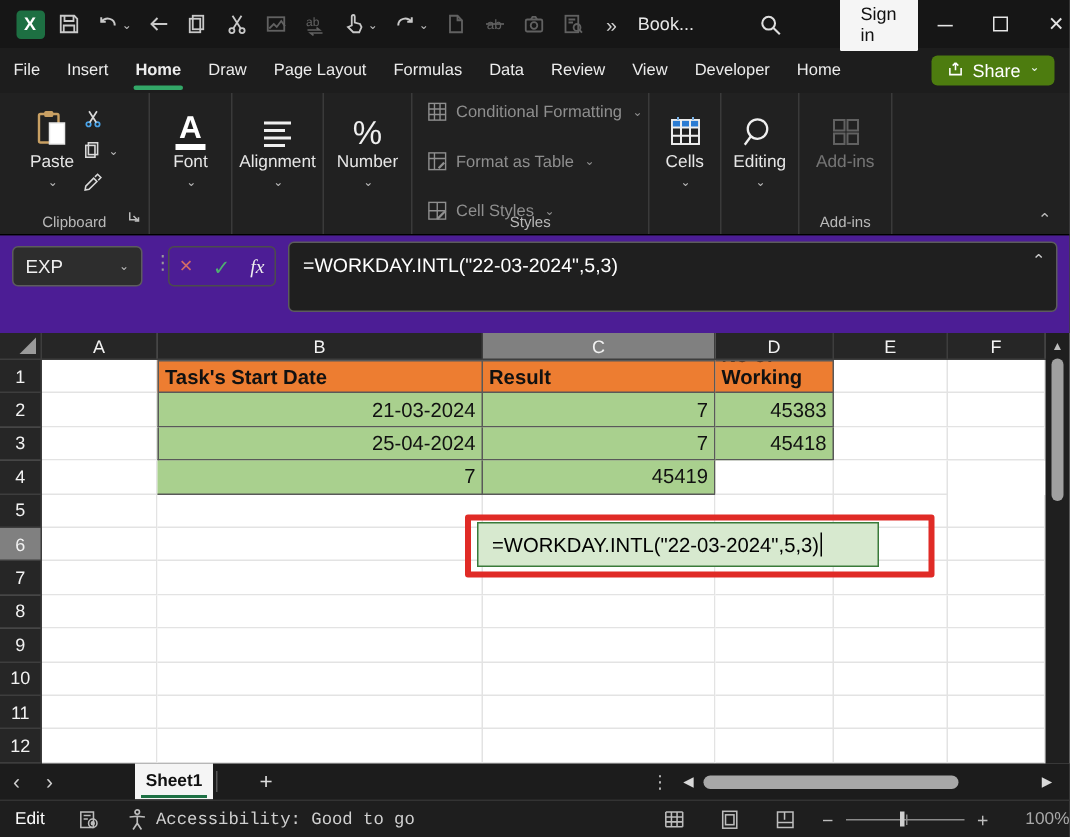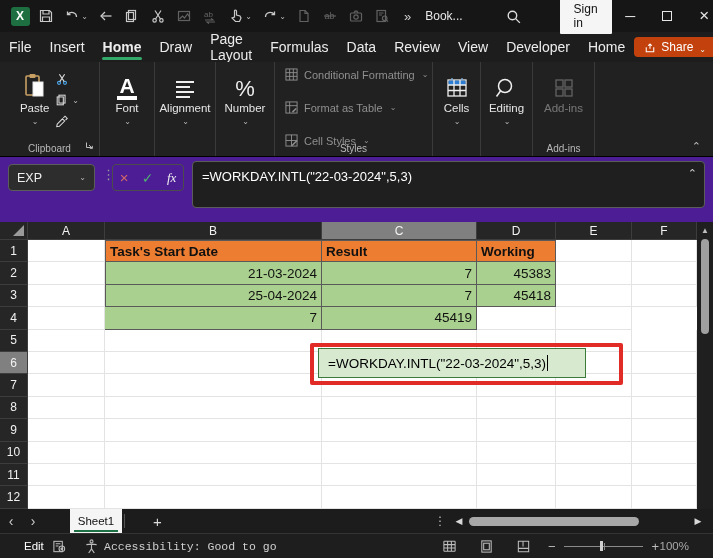--- a/index.html
+++ b/index.html
@@ -22,26 +22,26 @@
   .tb-search { margin-left:42px; }
   .signin { margin-left:38px; background:#f5f5f5; color:#111; font-size:12px;
     padding:4px 14px; border-radius:1px; }
   .win-controls { margin-left:auto; display:flex; height:32px; }
   .winbtn { width:37px; height:32px; display:flex; align-items:center; justify-content:center;
     color:#e6e6e6; font-size:14px; }
   .maxbox { width:10px; height:10px; border:1.2px solid #e6e6e6; }
 
   
   .menubar { height:30px; background:#1d1d1d; display:flex; align-items:stretch; color:#ececec; }
-  .mtab { display:flex; align-items:center; padding:0 9px; font-size:14px; position:relative; }
+  .mtab { display:flex; align-items:center; padding:0 9px; font-size:11px; position:relative; }
   .mtab.active { font-weight:bold; }
   .mtab.active::after { content:""; position:absolute; left:8px; right:8px; bottom:2px;
     height:3px; background:#33a868; border-radius:2px; }
-  .share-btn { margin-left:auto; margin-right:10px; align-self:center; background:#c2410c;
-    color:#fff; font-size:12px; display:flex; align-items:flex-end; gap:5px; padding:3px 10px;
+  .share-btn { margin-left:auto; margin-right:10px; align-self:center; background:#4d7c0f;
+    color:#fff; font-size:12px; display:flex; align-items:flex-start; gap:5px; padding:3px 10px;
     border-radius:4px; }
   .share-btn .dd { color:#eaf6ee; }
 
   
   .ribbon { height:95px; background:#212121; display:flex; position:relative;
     border-bottom:1px solid #000; color:#e6e6e6; }
   .rgroup { position:relative; border-right:1px solid #3a3a3a; display:flex;
     align-items:flex-start; justify-content:center; padding-top:8px; }
   .glabel { position:absolute; bottom:2px; left:0; right:0; text-align:center;
     font-size:10px; color:#b9b9b9; }
@@ -114,48 +114,48 @@
   .editbox { position:absolute; left:318px; top:126px; width:268px; height:30px;
     background:var(--edit-fill); border:1.5px solid #3a7a3a; color:#000; font-size:13.5px;
     display:flex; align-items:center; padding-left:9px; white-space:nowrap; }
   .caret { display:inline-block; width:1px; height:16px; background:#000; margin-left:1px; }
   .redbox { position:absolute; left:310px; top:121px; width:313px; height:42px;
     border:4px solid var(--annotation-red); border-radius:2px; pointer-events:none; }
 
   
   .sheetbar { height:24px; background:#1c1c1c; display:flex; align-items:center; position:relative; }
   .nav-ch { color:#cfcfcf; font-size:14px; width:22px; text-align:center; }
-  .stab { margin-left:26px; height:24px; background:#f5f5f5; color:#111; font-size:11.5px;
-    font-weight:normal; display:flex; align-items:center; justify-content:center; width:52px;
+  .stab { margin-left:46px; height:24px; background:#f5f5f5; color:#111; font-size:11.5px;
+    font-weight:bold; display:flex; align-items:center; justify-content:center; width:52px;
     position:relative; }
   .stab::after { content:""; position:absolute; left:4px; right:4px; bottom:1px; height:2px;
     background:#1e7145; }
   .tabsep { width:1px; height:14px; background:#555; margin-left:2px; }
   .addsheet { color:#dcdcdc; font-size:15px; margin-left:28px; }
   .sb-dots { position:absolute; left:434px; color:#bdbdbd; font-size:12px; }
   .hscroll { position:absolute; left:452px; right:8px; top:0; height:24px; display:flex;
     align-items:center; }
   .hscroll .arr { color:#d9d9d9; font-size:9px; width:14px; text-align:center; }
   .htrack { flex:1; height:12px; display:flex; align-items:center; }
   .hthumb { width:170px; height:9px; background:#a8a8a8; border-radius:5px; margin-left:3px; }
   .hsp { flex:1; }
 
   
   .statusbar { height:25px; background:#1e1e1e; border-top:1px solid #333; display:flex;
     align-items:center; color:#cfcfcf; font-size:11.5px; position:relative; }
-  .sb-mode { color:#fff; padding-left:24px; width:44px; }
+  .sb-mode { color:#fff; padding-left:10px; width:44px; }
   .sb-macro { margin-left:8px; display:flex; }
   .sb-acc { margin-left:18px; display:flex; align-items:center; gap:6px;font-family:Liberation Mono, monospace; }
   .sb-views { position:absolute; left:442px; display:flex; gap:22px; align-items:center; }
   .zoomctl { position:absolute; left:540px; right:46px; display:flex; align-items:center; }
   .zoomline { flex:1; height:1px; background:#8a8a8a; position:relative; }
   .zoomline .tick { position:absolute; left:50%; top:-3px; width:1px; height:7px; background:#8a8a8a; }
   .zthumb { position:absolute; left:46%; top:-4.5px; width:3px; height:10px; background:#d0d0d0; }
   .zminus,.zplus { padding:0 8px; color:#bdbdbd; font-size:13px; }
-  .sb-zoom { position:absolute; right:24px; color:#a8a8a8; }
+  .sb-zoom { position:absolute; right:0; color:#a8a8a8; }
 </style>
 </head>
 <body>
 
 <div class="app">
 
   <div class="titlebar">
     <div class="qat">
       <div class="qbtn">
           <div class="excel-logo">X</div>

